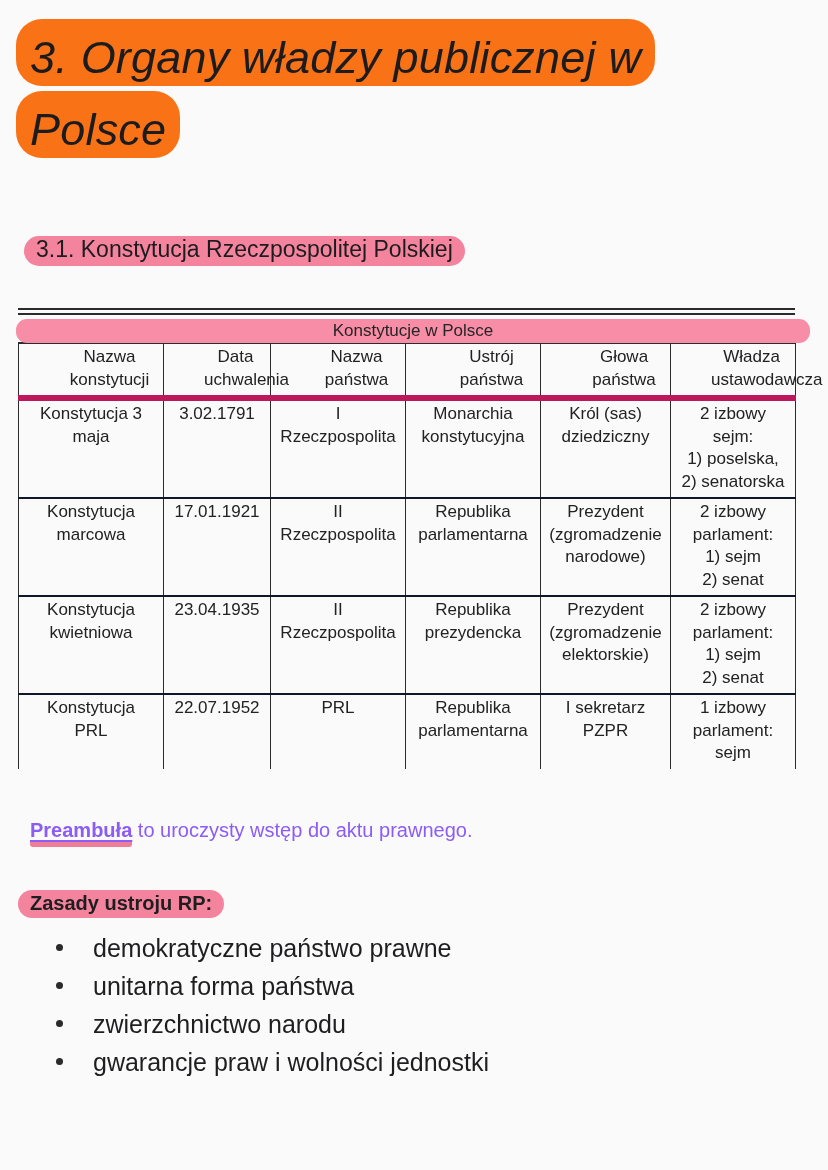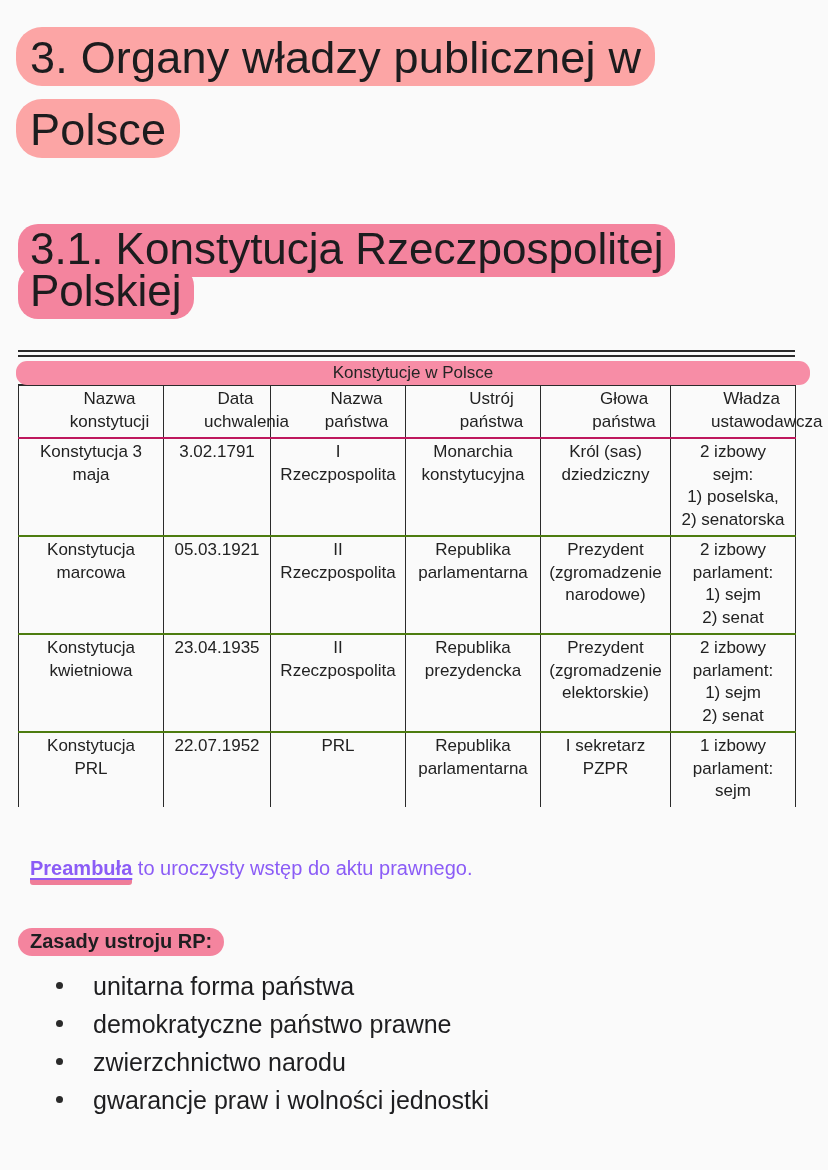--- a/index.html
+++ b/index.html
@@ -12,30 +12,31 @@
   }
   .page{padding:22px 18px 0 18px;}
 
   
   h1.doc-title{
     margin:0 0 0 12px;
     font-size:45px;line-height:72px;font-weight:500;
     letter-spacing:.2px;color:#1c1c1e;
   }
   .hl{
-    background:#fca5a5;
+    background:#f97316;
     border-radius:26px;
-    padding:5px 14px 3px 14px;
+    padding:13px 14px 3px 14px;
     -webkit-box-decoration-break:clone;
     box-decoration-break:clone;
     margin-left:-14px;
+    font-style:italic;
   }
   h2.doc-subtitle{
-    margin:62px 0 0 12px;
-    font-size:44px;line-height:42px;font-weight:500;
+    margin:62px 0 0 18px;
+    font-size:23px;line-height:42px;font-weight:500;
     color:#1c1c1e;
   }
   h2 .hl2{
     background:#f4849e;
     border-radius:20px;
     padding:0 12px 4px 12px;
     margin-left:-12px;
     -webkit-box-decoration-break:clone;
     box-decoration-break:clone;
   }
@@ -60,22 +61,22 @@
     border-collapse:collapse;table-layout:fixed;
     width:777px;font-size:17px;line-height:22.5px;color:#222;
   }
   table.konst th,table.konst td{
     border:1.5px solid #2b2b2b;
     text-align:center;vertical-align:top;
     padding:2px 3px 4px 3px;
     white-space:pre-line;
     font-weight:400;
   }
-  table.konst thead th{border-top:2px solid #2b2b2b;border-bottom:2px solid #be185d;padding-left:40px;}
-  table.konst tbody tr td{border-bottom:2px solid #4d7c0f;}
+  table.konst thead th{border-top:2px solid #2b2b2b;border-bottom:6px solid #be185d;padding-left:40px;}
+  table.konst tbody tr td{border-bottom:2px solid #0f172a;}
   table.konst tbody tr:last-child td{border-bottom:none;}
   table.konst tbody td{height:70px;}
   table.konst tbody tr:nth-child(1) td{height:89px;}
   table.konst tbody tr:nth-child(2) td{height:89px;}
   table.konst tbody tr:nth-child(3) td{height:89px;}
   table.konst tbody tr:nth-child(4) td{height:66px;}
   table.konst tbody tr:nth-child(5) td{height:90px;}
 
   
   .preambula{
@@ -169,21 +170,21 @@
             <td>Król (sas)
 dziedziczny</td>
             <td>2 izbowy
 sejm:
 1) poselska,
 2) senatorska</td>
           </tr>
           <tr>
             <td>Konstytucja
 marcowa</td>
-            <td>05.03.1921</td>
+            <td>17.01.1921</td>
             <td>II
 Rzeczpospolita</td>
             <td>Republika
 parlamentarna</td>
             <td>Prezydent
 (zgromadzenie
 narodowe)</td>
             <td>2 izbowy
 parlament:
 1) sejm
@@ -225,28 +226,28 @@
   <p class="preambula"><span class="term">Preambuła</span><span> to uroczysty wstęp do aktu prawnego.</span>
   </p>
 
   <div>
     <span class="zasady-heading"><span class="hl3">Zasady ustroju RP:</span></span>
   </div>
 
   <ul class="zasady-list">
       <li>
         <span class="bullet-dot"></span>
+        <span>demokratyczne państwo prawne</span>
+      </li>
+      <li>
+        <span class="bullet-dot"></span>
         <span>unitarna forma państwa</span>
       </li>
       <li>
         <span class="bullet-dot"></span>
-        <span>demokratyczne państwo prawne</span>
-      </li>
-      <li>
-        <span class="bullet-dot"></span>
         <span>zwierzchnictwo narodu</span>
       </li>
       <li>
         <span class="bullet-dot"></span>
         <span>gwarancje praw i wolności jednostki</span>
       </li>
     </ul>
 
 </div>
 

